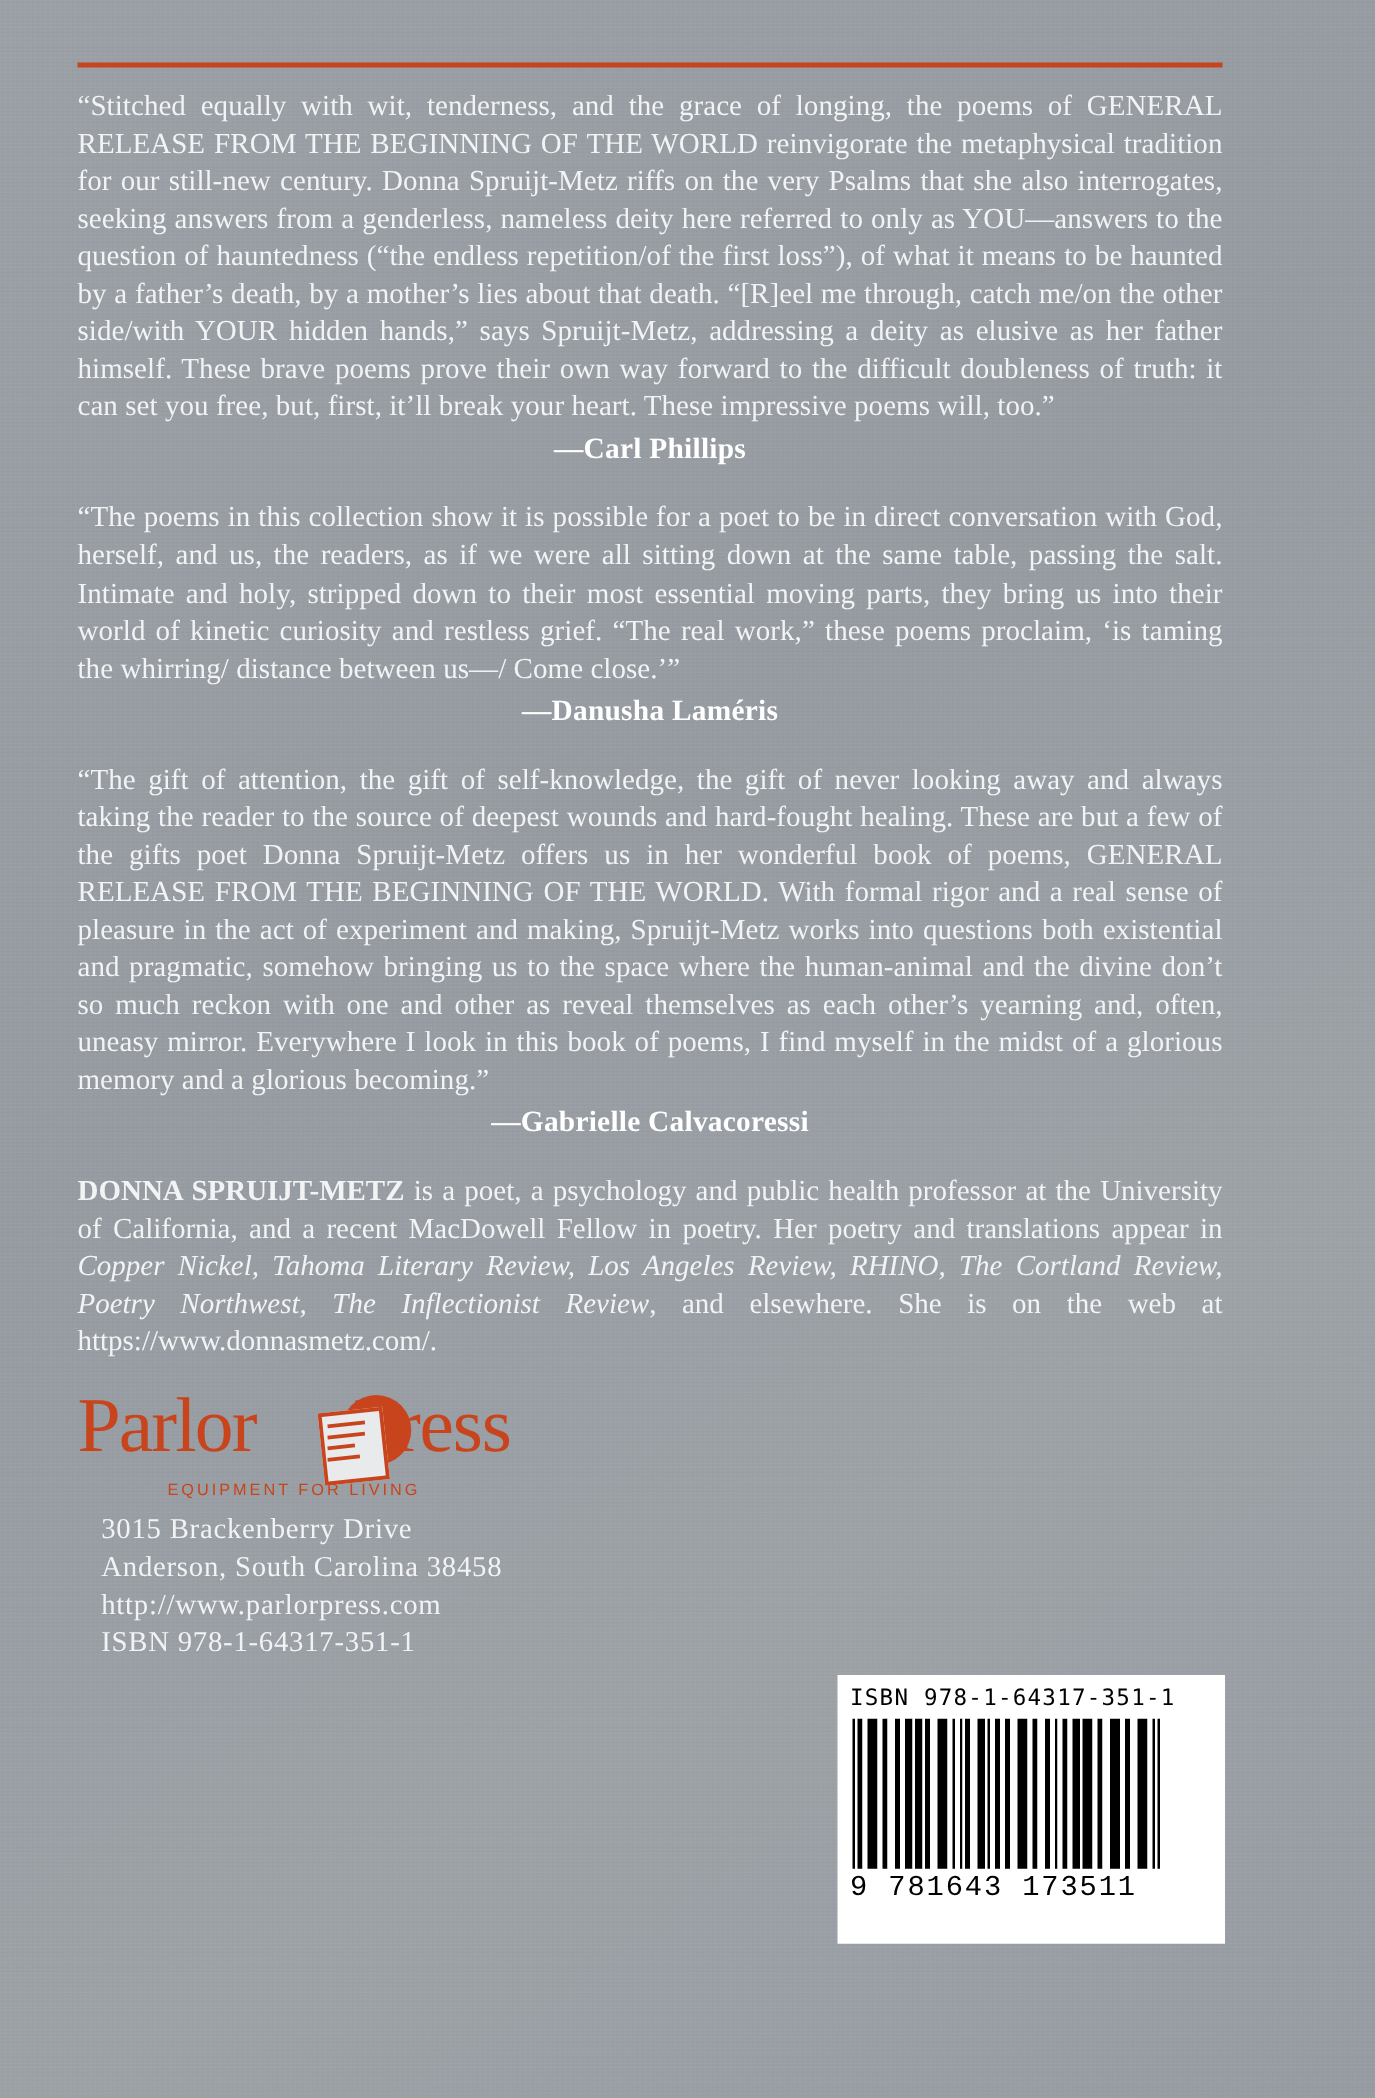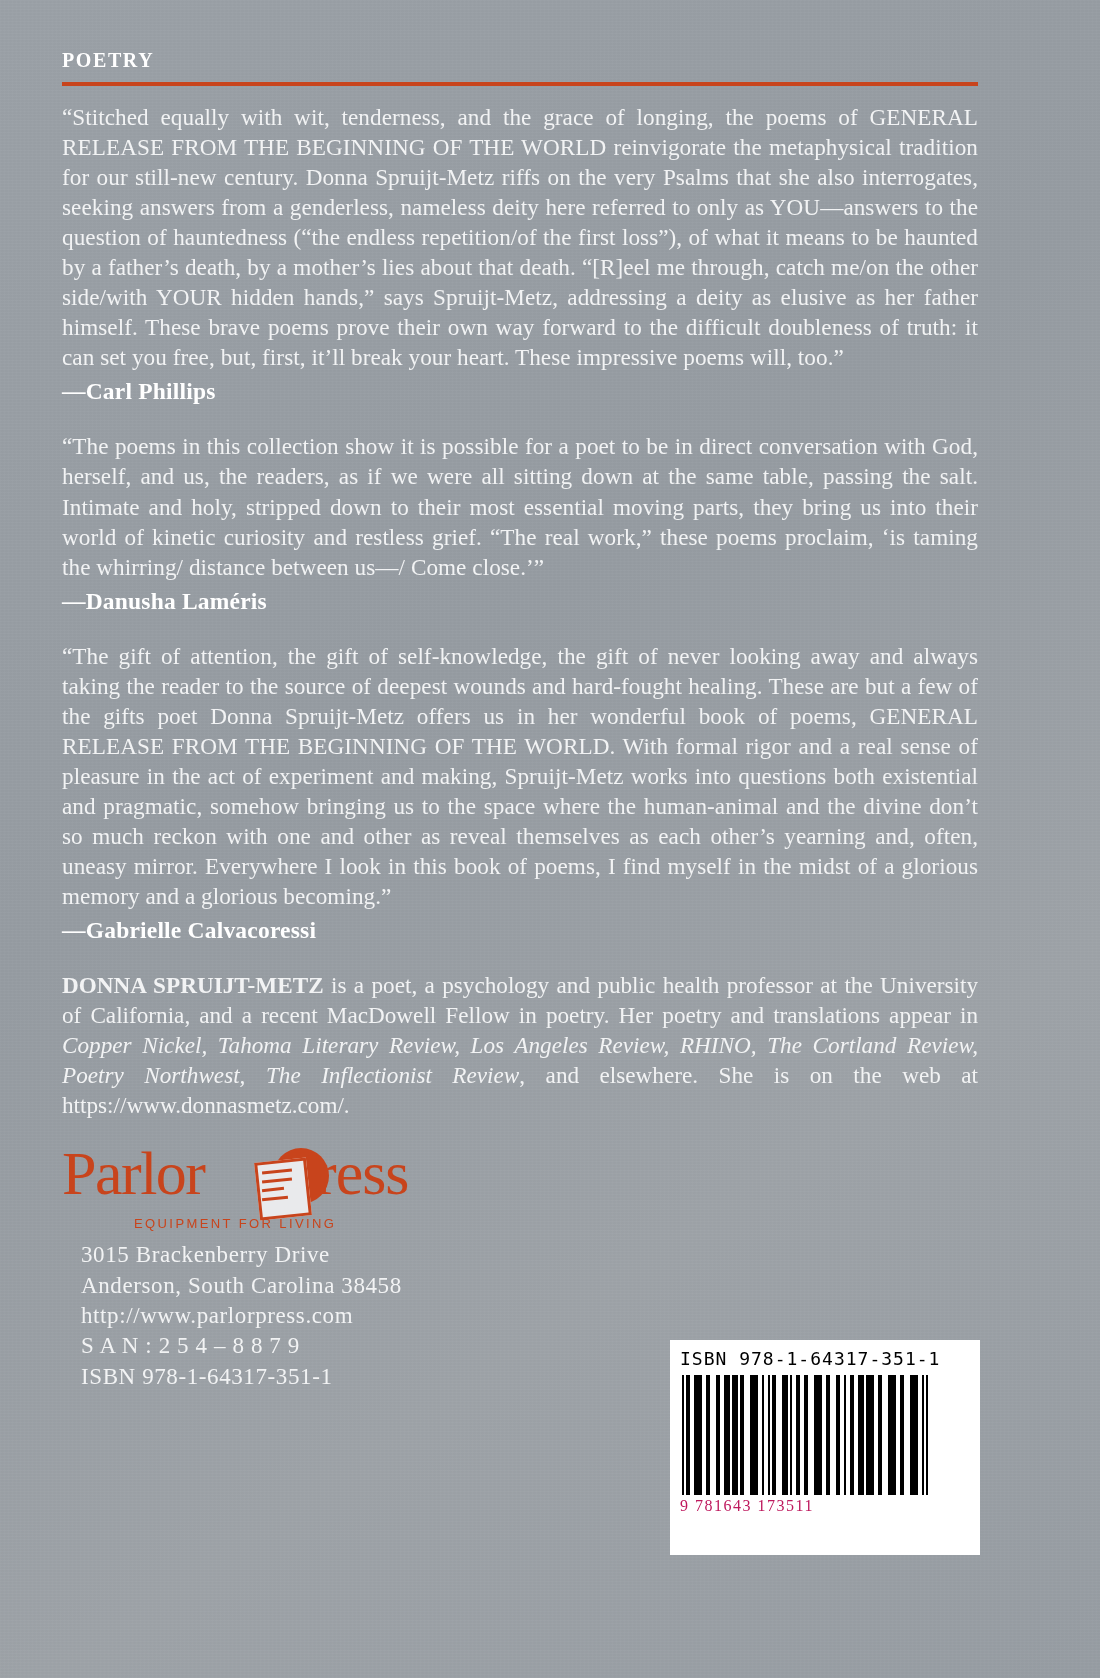--- a/index.html
+++ b/index.html
@@ -60,21 +60,21 @@
     text-align: justify;
     text-justify: inter-word;
     margin: 0 0 4px 0;
     letter-spacing: 0.05px;
   }
 
   .attrib {
     color: #ffffff;
     font-weight: bold;
     font-size: 23.5px;
-    text-align: left;
+    text-align: center;
     margin: 6px 0 26px 0;
     letter-spacing: 0.2px;
   }
 
   .bio {
     color: #f2f3f4;
     font-size: 23.2px;
     line-height: 1.295;
     text-align: justify;
     margin: 0;
@@ -205,37 +205,36 @@
     height: 120px;
     margin: 6px 10px 0 12px;
     gap: 0;
   }
   .bars i {
     display: block;
     background: #000;
     height: 100%;
   }
   .barcode-digits {
-    font-family: Liberation Serif, serif;
-    font-size: 16px;
-    color: #be185d;
+    font-family: Liberation Mono, monospace;
+    font-size: 23px;
+    color: #000000;
     letter-spacing: 1.5px;
     padding: 2px 0 0 10px;
     white-space: nowrap;
   }
 </style>
 </head>
 <body>
 
 <div class="cover">
   <div class="noise"></div>
 
   <div class="content">
 
-    <div class="genre">POETRY</div>
     <div class="rule"></div>
 
     <p class="blurb">“Stitched equally with wit, tenderness, and the grace of longing, the poems of GENERAL RELEASE FROM THE BEGINNING OF THE WORLD reinvigorate the metaphysical tradition for our still-new century. Donna Spruijt-Metz riffs on the very Psalms that she also interrogates, seeking answers from a genderless, nameless deity here referred to only as YOU—answers to the question of hauntedness (“the endless repetition/of the first loss”), of what it means to be haunted by a father’s death, by a mother’s lies about that death. “[R]eel me through, catch me/on the other side/with YOUR hidden hands,” says Spruijt-Metz, addressing a deity as elusive as her father himself. These brave poems prove their own way forward to the difficult doubleness of truth: it can set you free, but, first, it’ll break your heart. These impressive poems will, too.”</p>
     <div class="attrib">—Carl Phillips</div>
 
     <p class="blurb">“The poems in this collection show it is possible for a poet to be in direct conversation with God, herself, and us, the readers, as if we were all sitting down at the same table, passing the salt. Intimate and holy, stripped down to their most essential moving parts, they bring us into their world of kinetic curiosity and restless grief. “The real work,” these poems proclaim, ‘is taming the whirring/ distance between us—/ Come close.’”</p>
     <div class="attrib">—Danusha Laméris</div>
 
     <p class="blurb">“The gift of attention, the gift of self-knowledge, the gift of never looking away and always taking the reader to the source of deepest wounds and hard-fought healing. These are but a few of the gifts poet Donna Spruijt-Metz offers us in her wonderful book of poems, GENERAL RELEASE FROM THE BEGINNING OF THE WORLD. With formal rigor and a real sense of pleasure in the act of experiment and making, Spruijt-Metz works into questions both existential and pragmatic, somehow bringing us to the space where the human-animal and the divine don’t so much reckon with one and other as reveal themselves as each other’s yearning and, often, uneasy mirror. Everywhere I look in this book of poems, I find myself in the midst of a glorious memory and a glorious becoming.”</p>
     <div class="attrib">—Gabrielle Calvacoressi</div>
@@ -253,21 +252,20 @@
         <div class="line l3"></div>
         <div class="line l4"></div>
       </div>
       <div class="logo-tagline">EQUIPMENT FOR LIVING</div>
     </div>
 
     <div class="address">
       <div>3015 Brackenberry Drive</div>
       <div>Anderson, South Carolina 38458</div>
       <div>http://www.parlorpress.com</div>
-      <div>S A N : 2 5 4 – 8 8 7 9</div>
       <div>ISBN 978-1-64317-351-1</div>
     </div>
 
   </div>
 
   <div class="barcode-box">
     <div class="barcode-isbn">ISBN 978-1-64317-351-1</div>
     <div class="bars" id="bars">
         <i style="width:2px;background:#000"></i>
         <i style="width:2px;background:#fff"></i>

